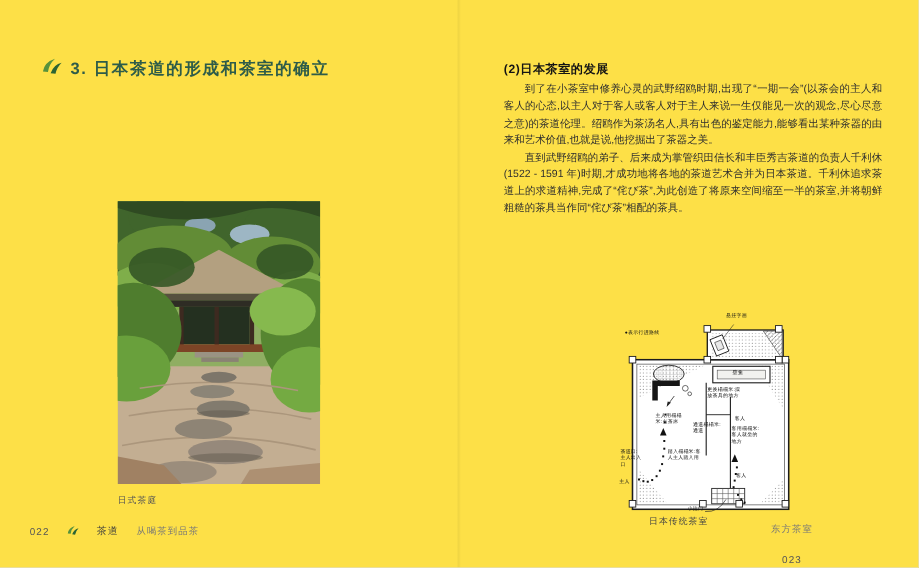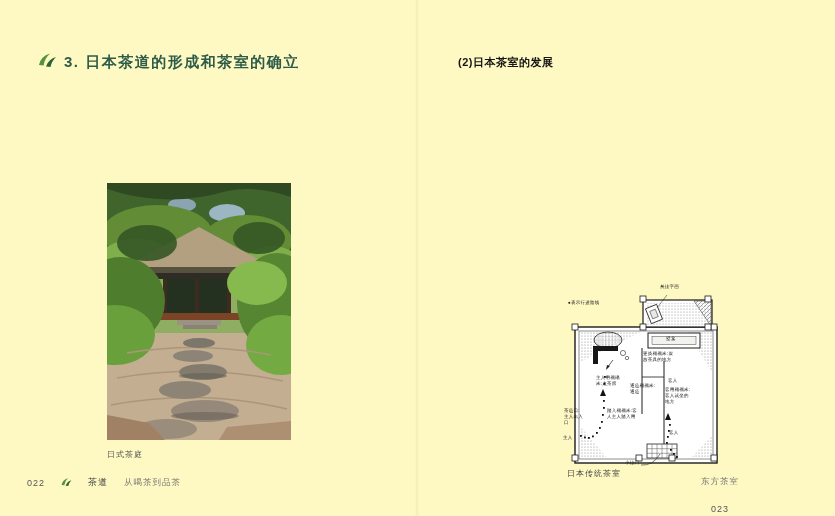--- a/index.html
+++ b/index.html
@@ -1,37 +1,37 @@
 <!DOCTYPE html>
 <html><head>
 <meta charset="utf-8">
 <style>
   html,body{margin:0;padding:0;background:#dcdcd8;}
   .spread{
     position:relative;width:835px;height:516px;margin:0 auto;
-    background:#fef9c3;overflow:hidden;
+    background:#fde047;overflow:hidden;
     font-family:"Liberation Sans","DejaVu Sans",sans-serif;
     color:#2b2b2b;
   }
   .gutter{position:absolute;left:415px;top:0;width:4px;height:516px;
     background:linear-gradient(90deg,rgba(0,0,0,0),rgba(0,0,0,0.05),rgba(0,0,0,0));}
   
   .section-head{position:absolute;left:38px;top:52px;display:flex;align-items:center;gap:7px;}
   .section-head h1{margin:0;font-size:15px;font-weight:bold;letter-spacing:1.5px;color:#2e5c49;}
   .subhead{position:absolute;font-size:11px;font-weight:bold;color:#141414;letter-spacing:0.5px;}
   .subhead.l{left:40px;top:90px;}
   .subhead.r{left:458px;top:55px;}
   .bodytext{position:absolute;font-size:10px;line-height:16.5px;text-align:justify;color:#2e2e2e;}
   .bodytext p{margin:0;text-indent:2em;}
   .bodytext.l{left:40px;top:107px;width:362px;}
   .bodytext.r{left:458px;top:74px;width:344px;font-size:9.5px;line-height:15.4px;}
   .photo{position:absolute;left:107px;top:183px;width:184px;height:257px;}
   .caption{position:absolute;font-size:8px;color:#555;letter-spacing:1px;}
   .caption.photo-cap{left:107px;top:449px;}
-  .caption.diagram-cap{left:567px;top:468px;color:#444;}
+  .caption.diagram-cap{left:590px;top:468px;color:#444;}
   .footer{position:absolute;top:476px;font-size:9px;color:#666;display:flex;align-items:center;gap:16px;}
   .footer.l{left:27px;}
   .footer.r{left:701px;flex-direction:column;}
   .footer .pn{color:#555;letter-spacing:1px;}
   .footer .bt{color:#3c3c3c;letter-spacing:1px;}
   .footer .st{color:#777;font-size:8.5px;letter-spacing:1px;}
   
   .diagram{position:absolute;left:563px;top:284px;width:170px;height:186px;}
   .diagram svg{position:absolute;left:0;top:0;}
   .dl{position:absolute;font-size:9px;line-height:1.25;color:#111;
@@ -119,20 +119,22 @@
         <path d="M8 14.5 Q11 6.5 18 5 Q13.5 9.5 12.5 15 Z" fill="#2c6434"></path>
       </svg>
     </span>
     <span class="bt">茶道</span>
     <span class="st">从喝茶到品茶</span>
   </div>
 
   <div class="subhead r">(2)日本茶室的发展</div>
 
   <div class="bodytext r">
+    <p>到了在小茶室中修养心灵的武野绍鸥时期,出现了“一期一会”(以茶会的主人和客人的心态,以主人对于客人或客人对于主人来说一生仅能见一次的观念,尽心尽意之意)的茶道伦理。绍鸥作为茶汤名人,具有出色的鉴定能力,能够看出某种茶器的由来和艺术价值,也就是说,他挖掘出了茶器之美。</p>
+    <p>直到武野绍鸥的弟子、后来成为掌管织田信长和丰臣秀吉茶道的负责人千利休(1522 - 1591 年)时期,才成功地将各地的茶道艺术合并为日本茶道。千利休追求茶道上的求道精神,完成了“侘び茶”,为此创造了将原来空间缩至一半的茶室,并将朝鲜粗糙的茶具当作同“侘び茶”相配的茶具。</p>
   </div>
 
   <div class="diagram">
     <svg width="170" height="186" viewBox="0 0 170 186">
       <defs>
         <pattern id="stp" width="3" height="3" patternUnits="userSpaceOnUse">
           <circle cx="1" cy="1" r="0.5" fill="#444"></circle>
         </pattern>
         <pattern id="dgp" width="4" height="4" patternUnits="userSpaceOnUse">
           <path d="M0 4 L4 0" stroke="#555" stroke-width="0.5"></path>

